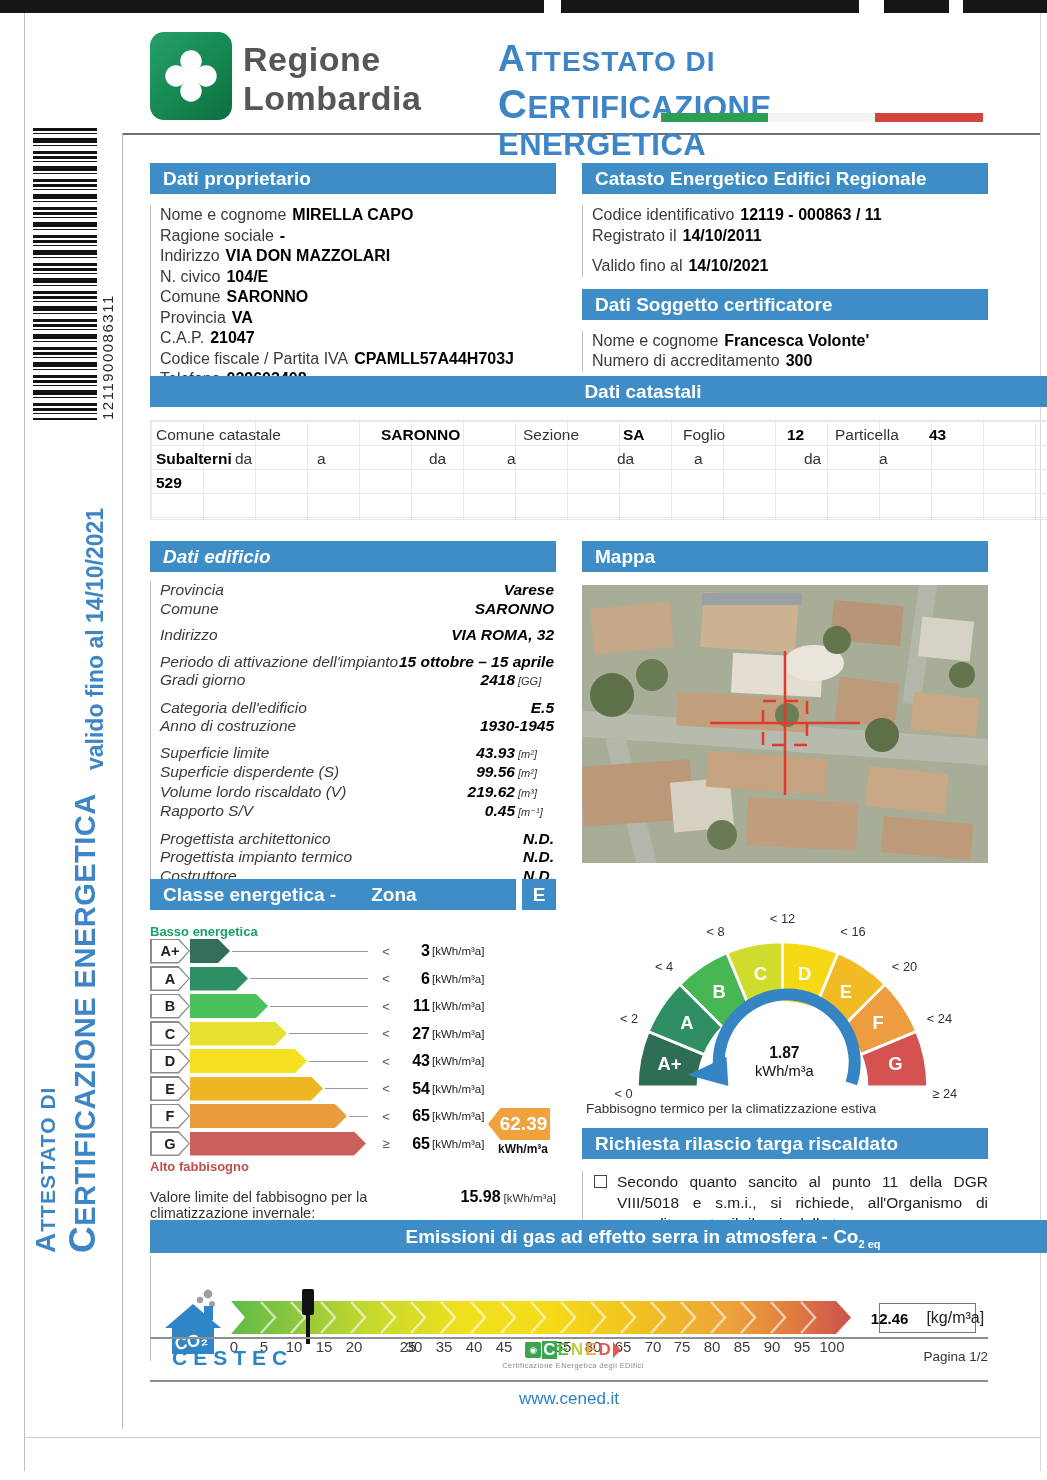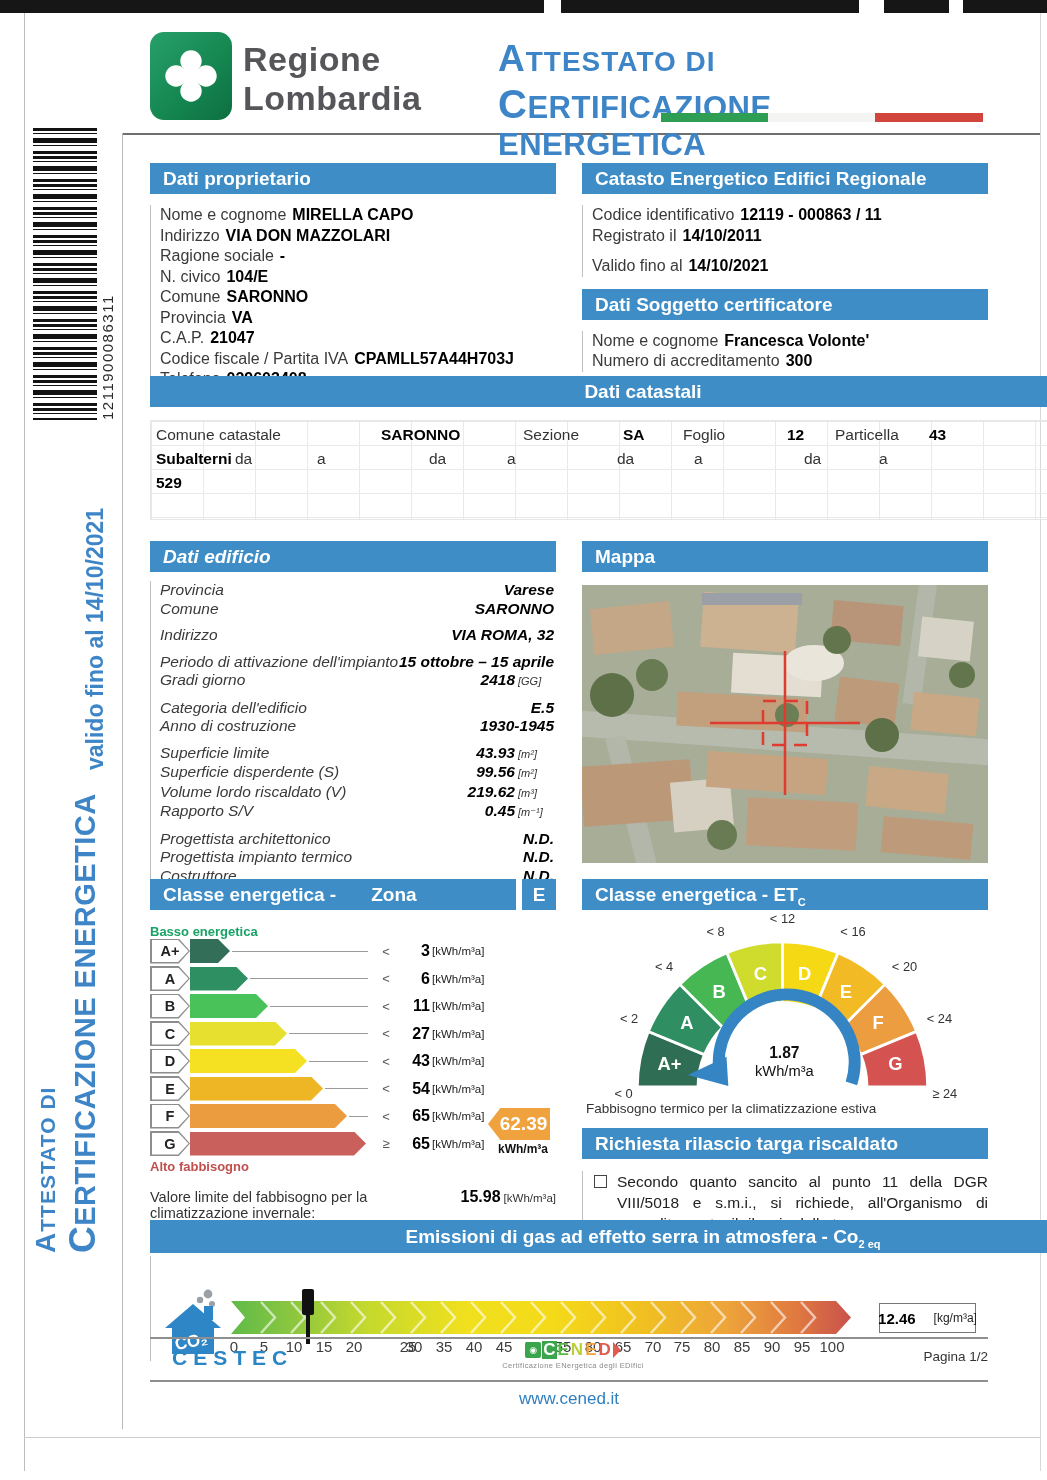--- a/index.html
+++ b/index.html
@@ -119,21 +119,21 @@
   .em-row { position:relative; margin-top:3px; border-left:1px solid #bfbfbf; height:105px; }
   .em-bar { position:absolute; left:80px; top:45px; width:620px; height:33px;
     clip-path:polygon(0 0,calc(100% - 15px) 0,100% 50%,calc(100% - 15px) 100%,0 100%,14px 50%);
     background:linear-gradient(90deg,#5fbb49 0%,#8cc63f 10%,#c5d92d 22%,#f0e01e 38%,#f4da19 52%,#f0c120 66%,#eda43a 80%,#e07a40 91%,#c8524c 100%); }
   .em-cap   { position:absolute; left:151px; top:33px; width:12px; height:26px; background:#111; border-radius:2px; }
   .em-stick { position:absolute; left:155px; top:35px; width:4px;  height:53px; background:#111; }
   .em-ticks span { position:absolute; top:82px; width:30px; text-align:center; font-size:15px; color:#3c3c3c; }
   .em-value { position:absolute; left:728px; top:47px; width:97px; height:30px; border:1px solid #777;
     display:flex; align-items:center; justify-content:center; background:#fff; }
   .em-value .n { font-weight:bold; font-size:15px; color:#000; }
-  .em-value .u { font-size:12px; color:#222; margin-left:18px; }
+  .em-value .u { font-size:16px; color:#222; margin-left:18px; }
 
   
   .rule { left:150px; width:838px; height:2px; background:#8f8f8f; }
   .cestec { left:172px; top:1346px; font-size:21px; font-weight:bold; letter-spacing:6px; color:#2a85c5; }
   .cened { left:483px; top:1341px; width:180px; text-align:center; }
   .cened .row { display:flex; justify-content:center; align-items:center; }
   .cened .ic { width:16px; height:16px; background:#3aa54c; color:#fff; font-size:9px; line-height:16px; text-align:center; border-radius:2px; margin-right:1px; }
   .cened .lt { font-size:17px; font-weight:bold; line-height:18px; padding:0 1px; }
   .c0 { background:#3aa54c; color:#fff; } .c1 { color:#58b947; } .c2 { color:#b9cf33; }
   .c3 { color:#f2a33c; } .c4 { color:#e05a4e; }
@@ -180,22 +180,22 @@
 <div class="abs flag">
   <div class="fg"></div>
   <div class="fw"></div>
   <div class="fr"></div>
 </div>
 
 <div class="sec" style="left:150px; top:163px;">
   <div class="hbar">Dati proprietario</div>
   <div class="fields">
     <div class="fl"><span>Nome e cognome</span><b>MIRELLA CAPO</b></div>
+    <div class="fl"><span>Ragione sociale</span><b>-</b></div>
     <div class="fl"><span>Indirizzo</span><b>VIA DON MAZZOLARI</b></div>
-    <div class="fl"><span>Ragione sociale</span><b>-</b></div>
     <div class="fl"><span>N. civico</span><b>104/E</b></div>
     <div class="fl"><span>Comune</span><b>SARONNO</b></div>
     <div class="fl"><span>Provincia</span><b>VA</b></div>
     <div class="fl"><span>C.A.P.</span><b>21047</b></div>
     <div class="fl"><span>Codice fiscale / Partita IVA</span><b>CPAMLL57A44H703J</b></div>
     <div class="fl"><span>Telefono</span><b>029603408</b></div>
   </div>
 </div>
 
 <div class="sec" style="left:582px; top:163px;">
@@ -461,23 +461,20 @@
   <div class="val-tag-unit">kWh/m³a</div>
 
   <div class="limit">
     <span>Valore limite del fabbisogno per la climatizzazione invernale:</span>
     <span class="lv">15.98</span>
     <span class="lu">[kWh/m³a]</span>
   </div>
 </div>
 
 <div class="sec" style="left:582px; top:879px; height:249px;">
-  <div class="hbar">
-    <span>Classe energetica - ET</span><sub>C</sub>
-  </div>
   <svg width="373" height="198" viewBox="0 0 406 215" style="position:absolute; left:14px; top:24px;">
     <path d="M111,200 L45,200 A158,158 0 0 1 57,139.5 L118,164.8 A92,92 0 0 0 111,200 Z" fill="#2f6e55" stroke="#fff" stroke-width="3"></path>
     <path d="M118,164.8 L57,139.5 A158,158 0 0 1 91.3,88.3 L137.9,134.9 A92,92 0 0 0 118,164.8 Z" fill="#2f8f63" stroke="#fff" stroke-width="3"></path>
     <path d="M137.9,134.9 L91.3,88.3 A158,158 0 0 1 142.5,54 L167.8,115 A92,92 0 0 0 137.9,134.9 Z" fill="#46b753" stroke="#fff" stroke-width="3"></path>
     <path d="M167.8,115 L142.5,54 A158,158 0 0 1 203,42 L203,108 A92,92 0 0 0 167.8,115 Z" fill="#cfdc2e" stroke="#fff" stroke-width="3"></path>
     <path d="M203,108 L203,42 A158,158 0 0 1 263.5,54 L238.2,115 A92,92 0 0 0 203,108 Z" fill="#f6d915" stroke="#fff" stroke-width="3"></path>
     <path d="M238.2,115 L263.5,54 A158,158 0 0 1 314.7,88.3 L268.1,134.9 A92,92 0 0 0 238.2,115 Z" fill="#f2ba25" stroke="#fff" stroke-width="3"></path>
     <path d="M268.1,134.9 L314.7,88.3 A158,158 0 0 1 349,139.5 L288,164.8 A92,92 0 0 0 268.1,134.9 Z" fill="#eb9d3f" stroke="#fff" stroke-width="3"></path>
     <path d="M288,164.8 L349,139.5 A158,158 0 0 1 361,200 L295,200 A92,92 0 0 0 288,164.8 Z" fill="#d4524f" stroke="#fff" stroke-width="3"></path>
     <text x="80" y="182" font-size="20" font-weight="bold" fill="#fff" text-anchor="middle">A+</text>

